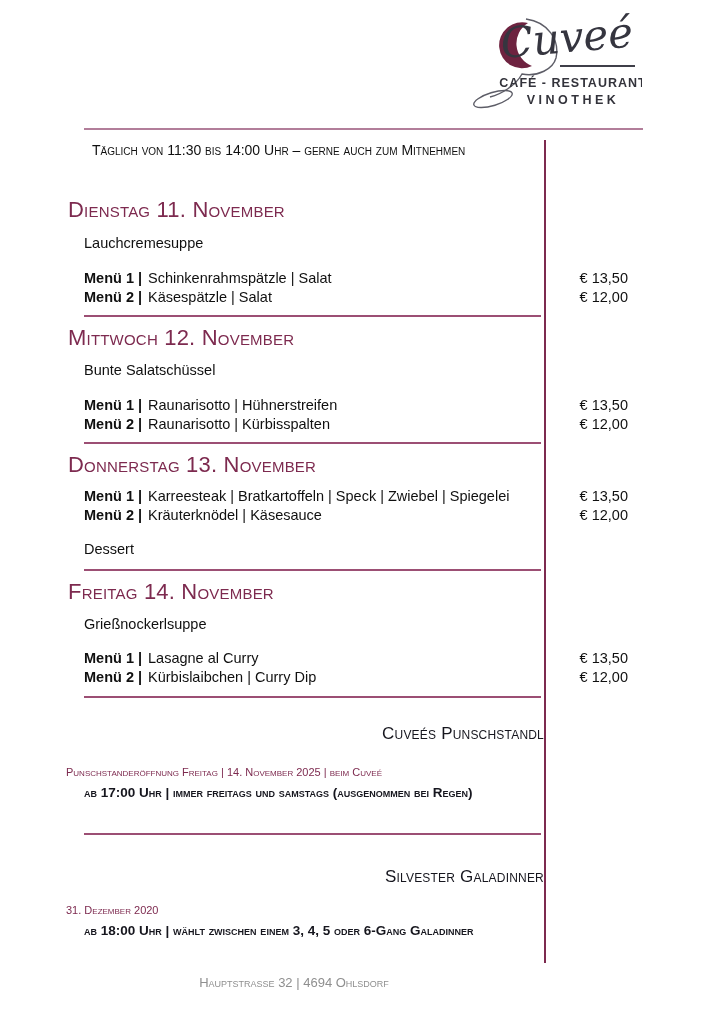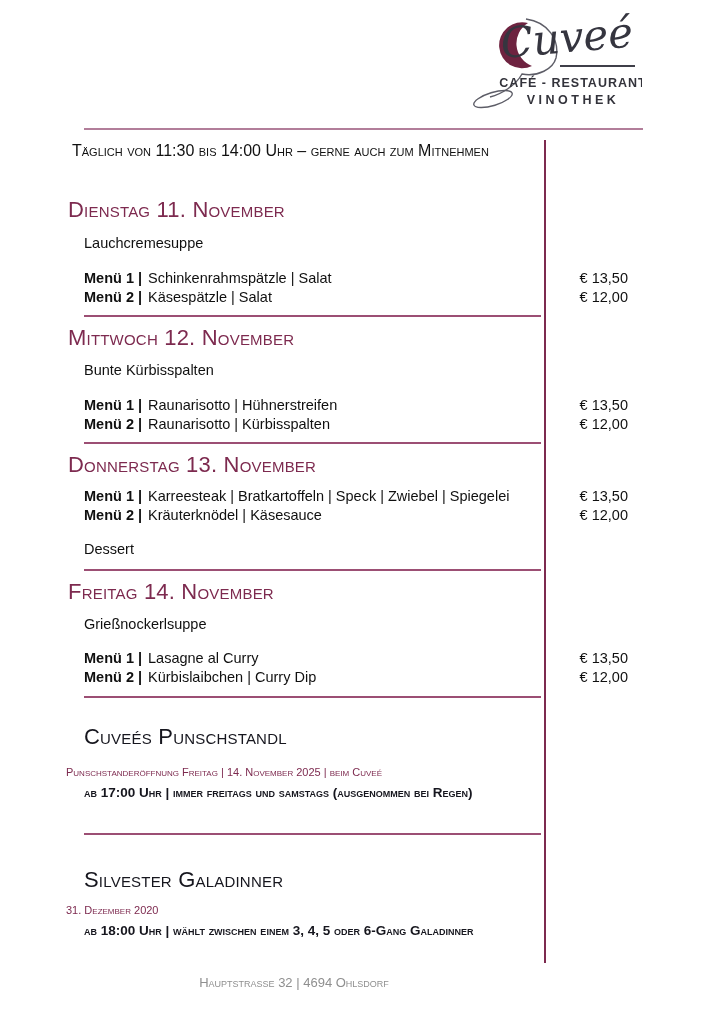--- a/index.html
+++ b/index.html
@@ -12,32 +12,32 @@
     overflow:hidden;
   }
   .abs{position:absolute;}
   .sc{font-variant:small-caps;}
   .maroon{color:#7d2a4f;}
   .dark{color:#16161e;}
   .gray{color:#8f8f8f;}
 
   .title{left:84px;top:82px;font-size:26px;letter-spacing:.3px;white-space:nowrap;}
   .top-rule{left:84px;top:128px;width:559px;height:2px;background:#b27e9a;}
-  .subtitle{left:72px;top:142px;font-size:16px;white-space:nowrap;}
+  .subtitle{left:92px;top:142px;font-size:14px;white-space:nowrap;}
   .v-rule{left:544px;top:140px;width:2px;height:823px;background:#7d2a4f;}
 
   .day-heading{left:68px;font-size:22px;letter-spacing:.2px;white-space:nowrap;}
   .plain-line{left:84px;font-size:14.5px;white-space:nowrap;}
   .rows{left:84px;width:556px;font-size:14.5px;line-height:18.5px;}
   .menu-row{position:relative;white-space:nowrap;}
   .menu-label{font-weight:bold;margin-right:6px;}
   .menu-price{position:absolute;right:12px;top:0;}
   .sec-rule{left:84px;width:457px;height:2px;background:#9c4f74;}
 
-  .center-heading{left:84px;width:460px;text-align:left;font-size:22px;letter-spacing:.2px;}
+  .center-heading{left:84px;width:460px;text-align:right;font-size:17px;letter-spacing:.2px;}
   .event-line1{left:66px;font-size:11px;white-space:nowrap;}
   .event-line2{left:84px;font-size:13.5px;font-weight:bold;white-space:nowrap;color:#16161e;text-align:right;}
 
   .footer{left:0;top:975px;width:588px;text-align:center;font-size:13px;}
 
   .logo{left:466px;top:6px;}
 </style>
 </head>
 <body>
 
@@ -70,21 +70,21 @@
       <span class="menu-price">€ 13,50</span>
     </div>
     <div class="menu-row">
       <span class="menu-label">Menü 2 |</span><span>Käsespätzle | Salat</span>
       <span class="menu-price">€ 12,00</span>
     </div>
   </div>
   <div class="abs sec-rule" style="top:315px"></div>
 
   <div class="abs day-heading sc maroon" style="top:325px">Mittwoch 12. November</div>
-  <div class="abs plain-line" style="top:362px">Bunte Kürbisspalten</div>
+  <div class="abs plain-line" style="top:362px">Bunte Salatschüssel</div>
   <div class="abs rows" style="top:396px">
     <div class="menu-row">
       <span class="menu-label">Menü 1 |</span><span>Raunarisotto | Hühnerstreifen</span>
       <span class="menu-price">€ 13,50</span>
     </div>
     <div class="menu-row">
       <span class="menu-label">Menü 2 |</span><span>Raunarisotto | Kürbisspalten</span>
       <span class="menu-price">€ 12,00</span>
     </div>
   </div>

